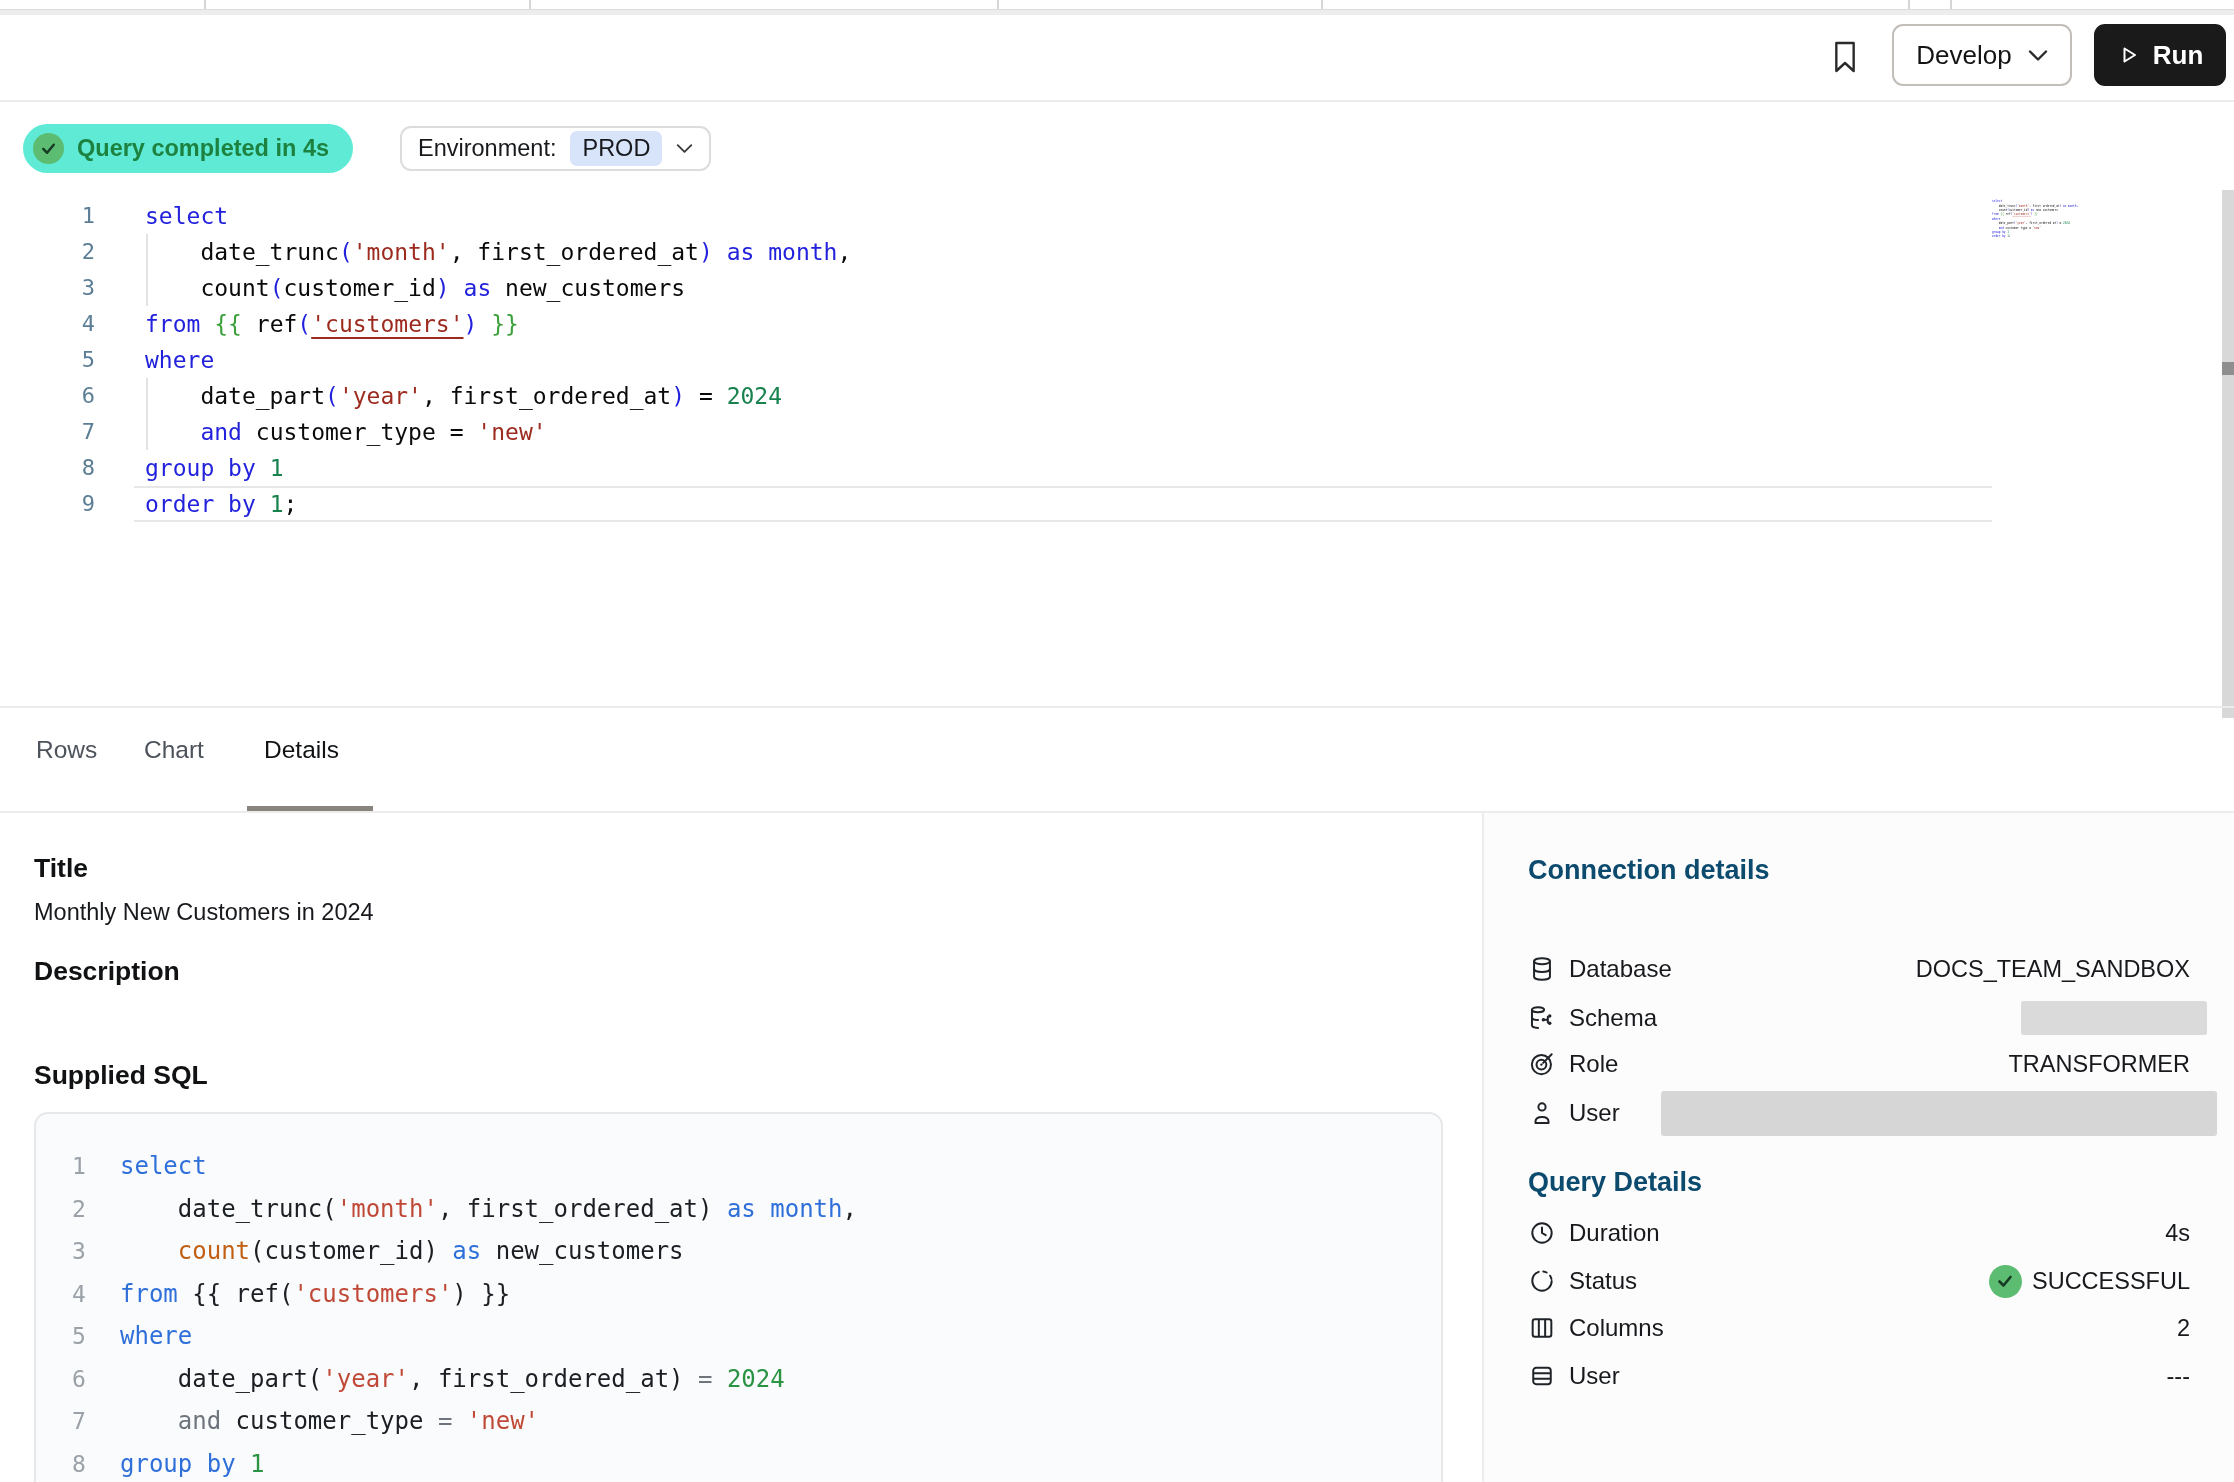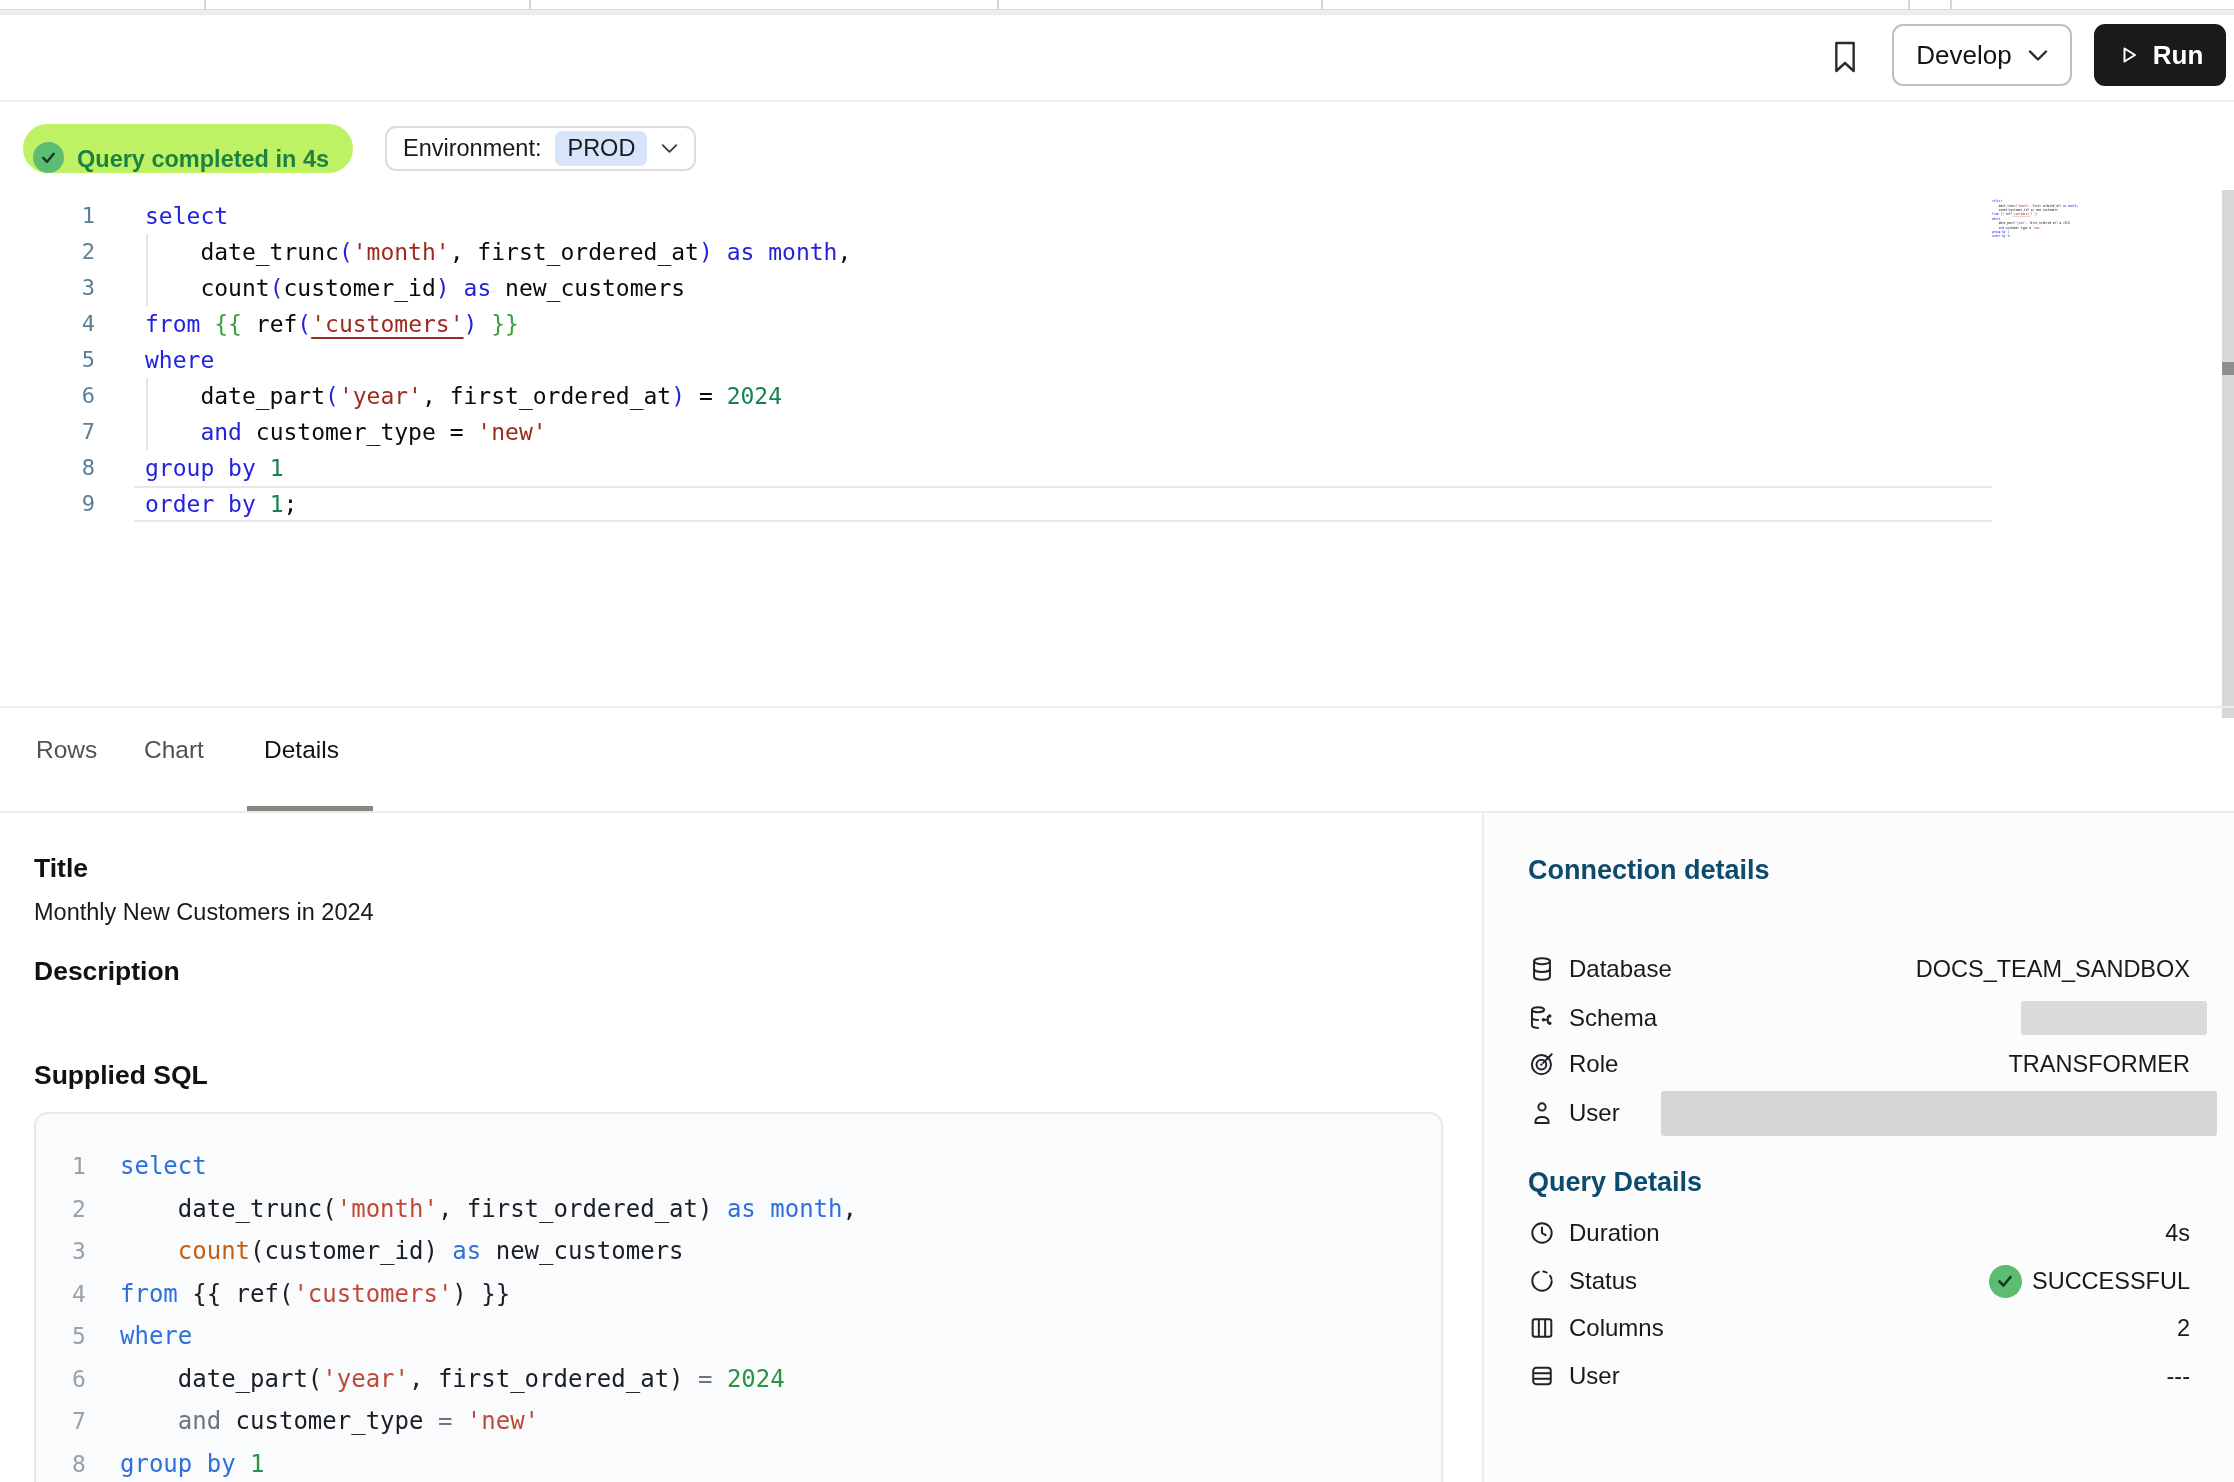--- a/index.html
+++ b/index.html
@@ -16,25 +16,25 @@
   .hdr-divider{position:absolute;left:0;top:100px;width:2234px;height:2px;background:#ececec;}
   .bookmark{position:absolute;left:1829px;top:38px;width:32px;height:38px;cursor:pointer;}
   .btn-develop{position:absolute;left:1892px;top:24px;width:180px;height:62px;box-sizing:border-box;
     border:2px solid #c2beba;border-radius:11px;background:#fff;display:flex;align-items:center;
     justify-content:center;gap:16px;font-size:26px;color:#141414;cursor:pointer;}
   .btn-run{position:absolute;left:2094px;top:24px;width:132px;height:62px;box-sizing:border-box;
     border-radius:11px;background:#1a1a1a;display:flex;align-items:center;justify-content:center;
     gap:12px;font-size:26px;font-weight:600;color:#fff;cursor:pointer;}
 
   
-  .qbadge{position:absolute;left:23px;top:124px;height:49px;border-radius:25px;background:#bef264;
-    display:flex;align-items:flex-end;gap:13px;padding:0 24px 0 10px;}
+  .qbadge{position:absolute;left:23px;top:124px;height:49px;border-radius:25px;background:#5eead4;
+    display:flex;align-items:center;gap:13px;padding:0 24px 0 10px;}
   .qbadge .txt{font-size:23.5px;font-weight:600;color:#1d8240;}
   .ok-circle{width:31px;height:31px;border-radius:50%;background:#5cbc72;display:flex;align-items:center;justify-content:center;flex:none;}
-  .env-pill{position:absolute;left:385px;top:126px;height:45px;box-sizing:border-box;border:2px solid #dcdcdc;
+  .env-pill{position:absolute;left:400px;top:126px;height:45px;box-sizing:border-box;border:2px solid #dcdcdc;
     border-radius:11px;background:#fff;display:flex;align-items:center;padding:4px 16px;gap:14px;cursor:pointer;}
   .env-pill .lbl{font-size:23.5px;color:#17191c;}
   .env-chip{background:#d7e4fa;border-radius:7px;padding:4px 12px;font-size:23.5px;color:#17191c;}
 
   
   .editor{position:absolute;left:0;top:198px;width:2234px;}
   .ed-line{display:flex;height:36px;line-height:36px;font-family:"DejaVu Sans Mono",monospace;font-size:23px;white-space:pre;}
   .ed-line .ln{width:95px;text-align:right;color:#5b7e95;font-size:22px;flex:none;}
   .ed-line .ct{margin-left:50px;}
   .ed .kw,.mini-inner .kw{color:#2222dd;}

